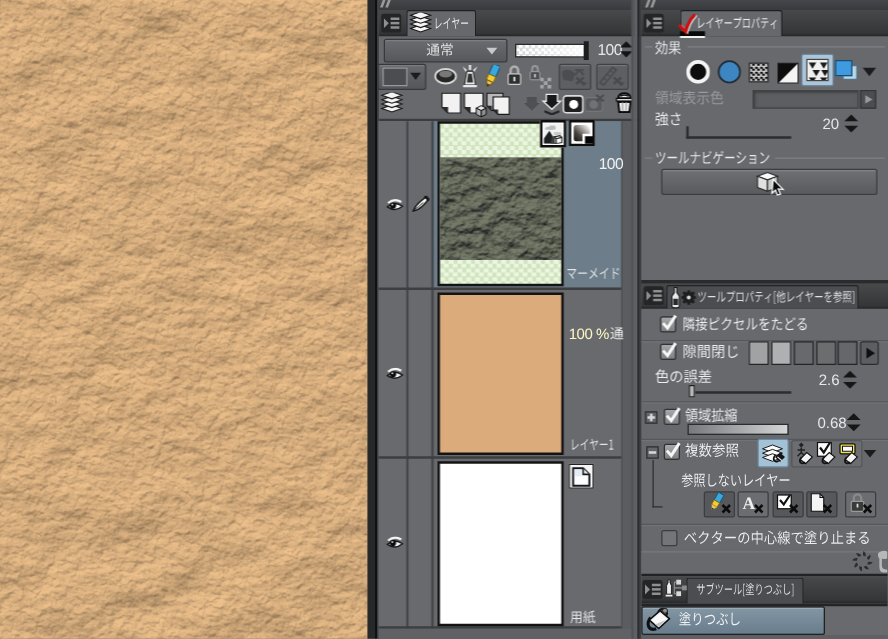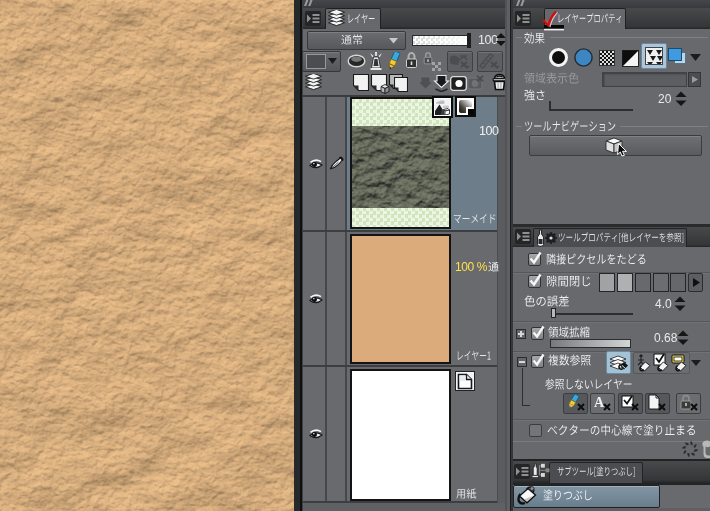--- a/index.html
+++ b/index.html
@@ -274,21 +274,21 @@
 <div class="abs" style="left:466px;top:107px;width:8px;height:8px;background:#fff"></div>
 <div class="abs" style="left:467.5px;top:108.5px;width:6px;height:6px;background:#050505"></div>
 <div class="num abs" style="left:479px;top:124px;font-size:12.5px;letter-spacing:-0.5px;color:#f0f0f0">100</div>
 <div class="abs" style="left:453px;top:213px;width:44px;height:13px;overflow:hidden"><svg width="45" height="16">
         <g transform="scale(0.79,1)">
           <path d="M5 7.9C5.7 8.6 6.6 9.6 7 10.2L7.8 9.5C7.4 9 6.6 8.2 5.9 7.5C7.8 6.1 9.2 4.3 9.9 3.0C10 2.9 10.1 2.8 10.2 2.7L9.5 2.1C9.4 2.2 9.1 2.2 8.8 2.2C7.7 2.2 2.8 2.2 2.3 2.2C1.9 2.2 1.4 2.2 1.1 2.1V3.1C1.4 3.1 1.8 3.1 2.3 3.1C2.9 3.1 7.7 3.1 8.7 3.1C8.2 4.1 6.9 5.7 5.3 6.9C4.5 6.2 3.6 5.5 3.2 5.2L2.5 5.8C3.1 6.2 4.4 7.3 5 7.9Z M12.1 4.9V6.0C12.5 6 13 5.9 13.7 5.9C14.5 5.9 18.9 5.9 19.7 5.9C20.2 5.9 20.6 6 20.9 6.0V4.9C20.6 4.9 20.2 5 19.7 5.0C18.9 5 14.5 5 13.7 5.0C13 5 12.5 4.9 12.1 4.9Z M25.1 3 24.5 3.7C25.6 4.3 26.8 5.2 27.6 5.9C26.5 7.2 25.2 8.4 23.3 9.3L24 10.0C25.9 9 27.3 7.7 28.3 6.5C29.3 7.3 30.1 8.1 30.9 9.0L31.6 8.2C30.8 7.4 29.9 6.5 28.9 5.7C29.6 4.7 30.2 3.4 30.5 2.5C30.6 2.2 30.8 1.9 30.9 1.7L29.9 1.3C29.9 1.6 29.8 1.9 29.7 2.1C29.3 3.1 28.9 4.1 28.2 5.1C27.3 4.5 26 3.6 25.1 3.0Z M33.9 5.7 34.4 6.6C35.9 6.1 37.4 5.4 38.6 4.8V8.8C38.6 9.3 38.5 9.8 38.5 10.0H39.6C39.5 9.8 39.5 9.3 39.5 8.8V4.2C40.6 3.5 41.7 2.6 42.5 1.7L41.8 1.1C41 2 39.9 2.9 38.8 3.7C37.5 4.4 35.8 5.2 33.9 5.7Z M51.2 1.8 50.6 2.0C51 2.5 51.3 3.1 51.6 3.7L52.2 3.4C52 2.9 51.5 2.2 51.2 1.8ZM52.5 1.2 51.9 1.5C52.3 2 52.7 2.6 53 3.1L53.6 2.8C53.3 2.3 52.8 1.6 52.5 1.2ZM47.4 8.9C47.4 9.3 47.3 9.8 47.3 10.2H48.3C48.3 9.8 48.3 9.2 48.3 8.9V5.2C49.5 5.6 51.4 6.3 52.6 7.0L53 6.1C51.8 5.5 49.7 4.7 48.3 4.3V2.5C48.3 2.1 48.3 1.7 48.4 1.3H47.3C47.3 1.7 47.4 2.1 47.4 2.5C47.4 3.4 47.4 8.2 47.4 8.9Z" fill="#e4e6e8"></path>
         </g>
       </svg></div>
 <div class="abs" style="left:350px;top:234px;width:101px;height:130px;background:#141414"></div>
 <div class="abs" style="left:352px;top:236px;width:97px;height:126px;background:#dcab7c"></div>
-<div class="num abs" style="left:455px;top:260px;font-size:12px;letter-spacing:-0.4px;color:#fde047">100 %</div>
+<div class="num abs" style="left:455px;top:260px;font-size:12px;letter-spacing:-0.4px;color:#fef9c3">100 %</div>
 <svg class="abs" style="left:488px;top:261px" width="13" height="16">
       <path d="M0.6 1.2C1.3 1.7 2.1 2.5 2.5 3.0L3.1 2.5C2.7 1.9 1.9 1.2 1.2 0.7ZM2.8 4.8H0.5V5.6H2.1V8.4C1.5 8.9 0.8 9.3 0.3 9.7L0.7 10.5C1.4 10 1.9 9.5 2.5 9.0C3.2 9.9 4.2 10.3 5.6 10.4C6.9 10.4 9.2 10.4 10.4 10.3C10.5 10.1 10.6 9.7 10.7 9.5C9.4 9.6 6.8 9.6 5.6 9.6C4.3 9.5 3.4 9.2 2.8 8.3ZM4 0.9V1.6H8.6C8.2 1.9 7.6 2.2 7.1 2.4C6.6 2.2 6 2 5.6 1.8L5 2.3C5.7 2.5 6.5 2.9 7.1 3.2H4.0V8.9H4.8V7.1H6.6V8.9H7.4V7.1H9.3V8.1C9.3 8.2 9.3 8.2 9.1 8.3C9 8.3 8.5 8.3 8 8.2C8.1 8.4 8.2 8.7 8.2 8.9C9 8.9 9.4 8.9 9.7 8.8C10 8.7 10.1 8.5 10.1 8.1V3.2H8.7C8.5 3.1 8.2 2.9 7.8 2.8C8.7 2.4 9.5 1.8 10.1 1.3L9.6 0.9L9.4 0.9ZM9.3 3.8V4.8H7.4V3.8ZM4.8 5.4H6.6V6.4H4.8ZM4.8 4.8V3.8H6.6V4.8ZM9.3 5.4V6.4H7.4V5.4Z" fill="#f0f0f0"></path>
     </svg>
 <svg class="abs" style="left:456px;top:350px" width="37" height="16">
       <g transform="scale(0.7,1)">
         <path d="M2.4 9.3 3.1 9.9C3.3 9.8 3.4 9.7 3.5 9.7C6.3 8.9 8.5 7.5 10 5.8L9.5 5.0C8.1 6.8 5.6 8.2 3.5 8.7C3.5 8.2 3.5 3.5 3.5 2.5C3.5 2.2 3.5 1.8 3.5 1.5H2.5C2.5 1.7 2.6 2.2 2.6 2.5C2.6 3.5 2.6 8.1 2.6 8.8C2.6 9 2.5 9.2 2.4 9.3Z M11.9 5.7 12.4 6.6C13.9 6.1 15.4 5.4 16.6 4.8V8.8C16.6 9.3 16.5 9.8 16.5 10.0H17.6C17.5 9.8 17.5 9.3 17.5 8.8V4.2C18.6 3.5 19.7 2.6 20.5 1.7L19.8 1.1C19 2 17.9 2.9 16.8 3.7C15.5 4.4 13.8 5.2 11.9 5.7Z M32.1 2.7 31.5 2.3C31.3 2.4 31.1 2.4 31 2.5C30.5 2.6 28.2 3 26.3 3.4L25.9 1.8C25.8 1.5 25.7 1.2 25.7 0.9L24.7 1.2C24.8 1.4 24.9 1.6 25 2.0L25.4 3.5L23.8 3.8C23.4 3.9 23.1 3.9 22.7 4.0L22.9 4.9C23.3 4.8 24.4 4.6 25.7 4.3L27 9.3C27.1 9.6 27.1 9.9 27.2 10.2L28.2 9.9C28.1 9.7 28 9.3 27.9 9.1C27.7 8.4 27.1 6.1 26.6 4.1L30.8 3.3C30.4 4 29.3 5.4 28.4 6.1L29.3 6.5C30.2 5.6 31.6 3.8 32.1 2.7Z M34.1 4.9V6.0C34.5 6 35 5.9 35.7 5.9C36.5 5.9 40.9 5.9 41.7 5.9C42.2 5.9 42.6 6 42.9 6.0V4.9C42.6 4.9 42.2 5 41.7 5.0C40.9 5 36.5 5 35.7 5.0C35 5 34.5 4.9 34.1 4.9Z M45 9.7H49.4V8.8H47.8V1.6H47.0C46.6 1.9 46 2.1 45.3 2.2V2.8H46.8V8.8H45.0Z" fill="#e4e6e8"></path>
       </g>
     </svg>
 <div class="abs" style="left:350px;top:369px;width:101px;height:132px;background:#141414"></div>
 <div class="abs" style="left:352px;top:371px;width:97px;height:128px;background:#ffffff"></div>
@@ -473,21 +473,21 @@
 <div class="abs" style="left:670px;top:273px;width:16px;height:19px;background:#65676a;border:1px solid #242526"></div>
 <div class="abs" style="left:688px;top:273px;width:15px;height:19px;background:#5c5e61;border:1px solid #2c2d2f;border-radius:2px"></div>
 <svg class="abs" style="left:693px;top:278px" width="8" height="10">
       <path d="M0 0 L7 4.5 L0 9 Z" fill="#101010"></path>
     </svg>
 <svg class="abs" style="left:524px;top:295px" width="47" height="17">
       <g transform="scale(0.95,1)">
         <path d="M5.6 6.5H2.8V4.3H5.6ZM6.6 6.5V4.3H9.6V6.5ZM3.9 0.4C3.3 1.6 2.1 3.1 0.4 4.2C0.6 4.4 0.9 4.7 1.1 4.9C1.4 4.7 1.6 4.5 1.9 4.3V9.6C1.9 11.1 2.5 11.4 4.4 11.4C4.9 11.4 8.6 11.4 9.1 11.4C10.9 11.4 11.3 10.9 11.5 9.1C11.2 9 10.8 8.9 10.6 8.8C10.4 10.2 10.2 10.5 9.1 10.5C8.3 10.5 5 10.5 4.4 10.5C3 10.5 2.8 10.4 2.8 9.6V7.3H9.6V7.8H10.5V3.5H7.1C7.5 2.9 8 2.2 8.3 1.6L7.6 1.2L7.5 1.3H4.5L4.9 0.6ZM2.8 3.5H2.7C3.2 3 3.6 2.5 3.9 2.1H7.0C6.7 2.6 6.4 3.1 6.1 3.5Z M17.7 2.9C17.6 4 17.3 5.1 17 6.1C16.4 8.1 15.8 8.9 15.2 8.9C14.7 8.9 14 8.3 14 6.7C14 5.1 15.4 3.1 17.7 2.9ZM18.7 2.8C20.7 3 21.9 4.5 21.9 6.3C21.9 8.4 20.4 9.5 18.9 9.9C18.6 9.9 18.2 10 17.8 10.0L18.4 10.9C21.2 10.6 22.9 8.9 22.9 6.4C22.9 3.9 21.1 1.9 18.3 1.9C15.4 1.9 13.1 4.2 13.1 6.8C13.1 8.8 14.1 10 15.2 10.0C16.3 10 17.3 8.8 18 6.3C18.3 5.2 18.6 4 18.7 2.8Z M31.8 1.6H34.1V3.6H31.8ZM31 0.8V4.4H34.9V0.8ZM32.8 9.1C33.6 9.8 34.4 10.9 34.8 11.5L35.6 11.1C35.2 10.4 34.3 9.4 33.5 8.7ZM30.6 8.7C30.2 9.4 29.2 10.4 28.4 10.9C28.6 11.1 28.9 11.4 29 11.5C29.9 10.9 30.9 9.9 31.5 9.1ZM25 4.1V4.8H28.2V4.1ZM25 0.9V1.6H28.2V0.9ZM25 5.7V6.4H28.2V5.7ZM24.5 2.5V3.2H28.6V2.5ZM29.2 1.8V6.7H30.0V6.1H33.7V7.6H28.7V8.4H35.6V7.6H34.6V5.3H30.0V1.8ZM25 7.3V11.4H25.7V10.8H28.2V7.3ZM25.7 8.1H27.5V10.1H25.7Z M44.3 0.5C44.1 0.9 43.7 1.6 43.4 2.1L43.5 2.1H40.4L40.6 2.0C40.4 1.6 40 1 39.6 0.5L38.9 0.8C39.2 1.2 39.5 1.7 39.7 2.1H37.2V2.9H41.5V3.9H37.8V4.7H41.5V5.8H36.7V6.6H39.1C38.7 8.5 37.8 10 36.5 10.9C36.7 11 37.1 11.4 37.2 11.5C38.6 10.4 39.6 8.8 40.1 6.6H47.3V5.8H42.4V4.7H46.3V3.9H42.4V2.9H46.9V2.1H44.3C44.6 1.7 45 1.2 45.2 0.7ZM40.1 7.5V8.3H42.5V10.4H38.9V11.2H47.1V10.4H43.4V8.3H46.3V7.5Z" fill="#eceef0"></path>
       </g>
     </svg>
-<div class="num abs" style="left:655px;top:297px">4.0</div>
+<div class="num abs" style="left:655px;top:297px">2.6</div>
 <svg class="abs" style="left:674px;top:296px" width="13" height="16" viewBox="0 0 13 16">
 <path d="M0.5 6 L6 0.5 L11.5 6 Z" fill="#161616"></path>
       <path d="M0.5 9.5 L11.5 9.5 L6 15 Z" fill="#161616"></path>
     </svg>
 <div class="abs" style="left:551px;top:313px;width:82px;height:2px;background:#2c2d2f"></div>
 <div class="abs" style="left:551px;top:308px;width:5px;height:10px;background:#b8b8b8;border:1px solid #222"></div>
 <div class="abs" style="left:516px;top:329px;width:10px;height:10px;background:#636568;border:1px solid #2b2c2e"></div>
 <div class="abs" style="left:518px;top:333.2px;width:6px;height:1.6px;background:#d8d8d8"></div>
     <div class="abs" style="left:520.2px;top:331px;width:1.6px;height:6px;background:#d8d8d8"></div>
 <div class="abs" style="left:531px;top:327px;width:13px;height:13px;background:linear-gradient(#a6a8aa,#7d7f81);border:1px solid #313234;border-radius:2px"></div>

